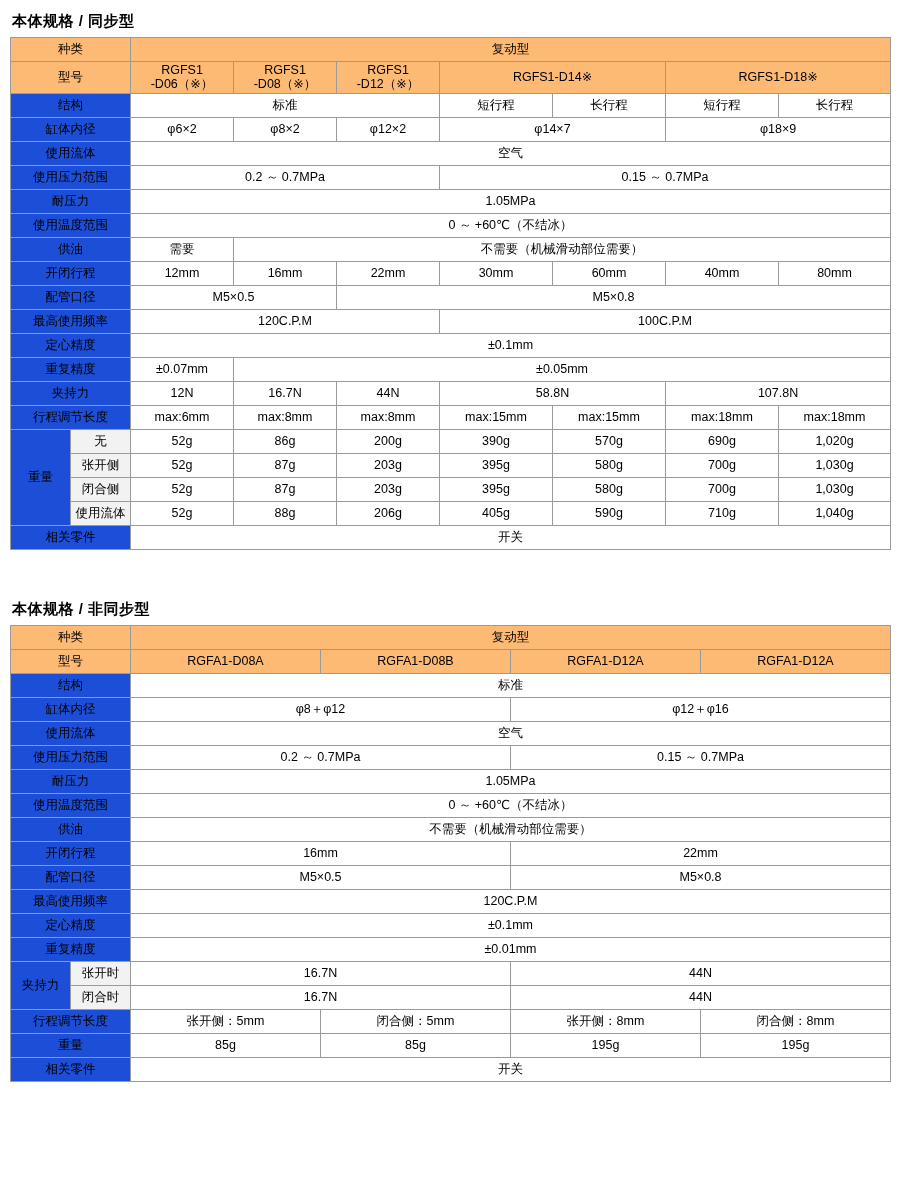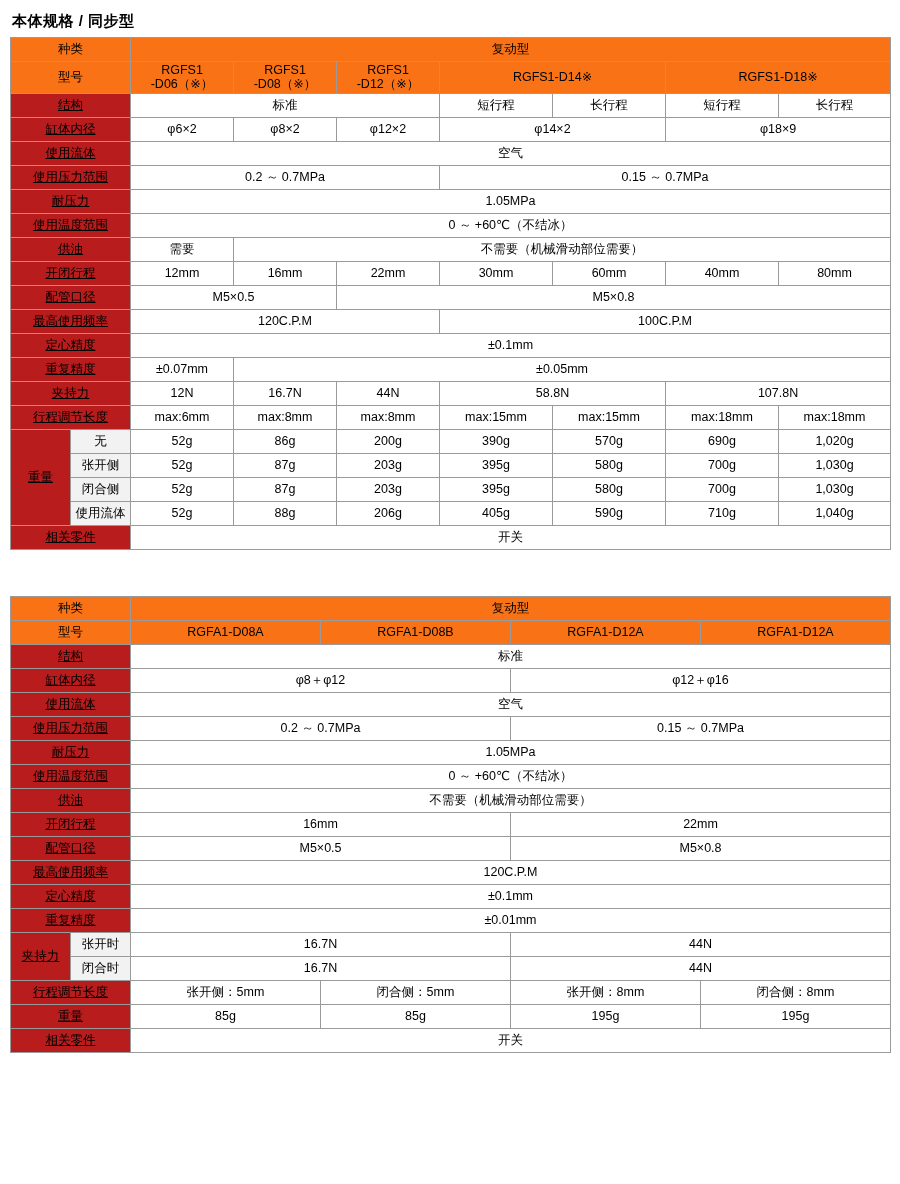--- a/index.html
+++ b/index.html
@@ -34,25 +34,24 @@
     border: 1px solid #9a9a9a;
     text-align: center;
     vertical-align: middle;
     height: 21px;
     padding: 1px 2px;
     line-height: 1.15;
     white-space: nowrap;
     overflow: hidden;
   }
   td.hdr {
-    background: #f97316;
+    background: #fdba74;
   }
   td.lbl {
-    background: #b91c1c;
-    text-decoration: underline;
+    background: #1d4ed8;
   }
   td.sublbl {
     background: #f2f2f2;
   }
   td.two-line {
     height: 38px;
   }
   .gap {
     height: 46px;
   }
@@ -99,21 +98,21 @@
         <td>长行程</td>
         <td>短行程</td>
         <td>长行程</td>
       </tr>
 
       <tr>
         <td class="lbl" colspan="2">缸体内径</td>
         <td>φ6×2</td>
         <td>φ8×2</td>
         <td>φ12×2</td>
-        <td colspan="2">φ14×2</td>
+        <td colspan="2">φ14×7</td>
         <td colspan="2">φ18×9</td>
       </tr>
 
       <tr>
         <td class="lbl" colspan="2">使用流体</td>
         <td colspan="7">空气</td>
       </tr>
 
       <tr>
         <td class="lbl" colspan="2">使用压力范围</td>
@@ -235,20 +234,21 @@
 
       <tr>
         <td class="lbl" colspan="2">相关零件</td>
         <td colspan="7">开关</td>
       </tr>
     </tbody>
   </table>
 
   <div class="gap"></div>
 
+  <h2 class="section-title">本体规格 / 非同步型</h2>
 
   <table class="spec">
     <colgroup>
       <col style="width:60px">
         <col style="width:60px">
       <col style="width:190px">
         <col style="width:190px">
       <col style="width:190px">
         <col style="width:190px">
     </colgroup>

